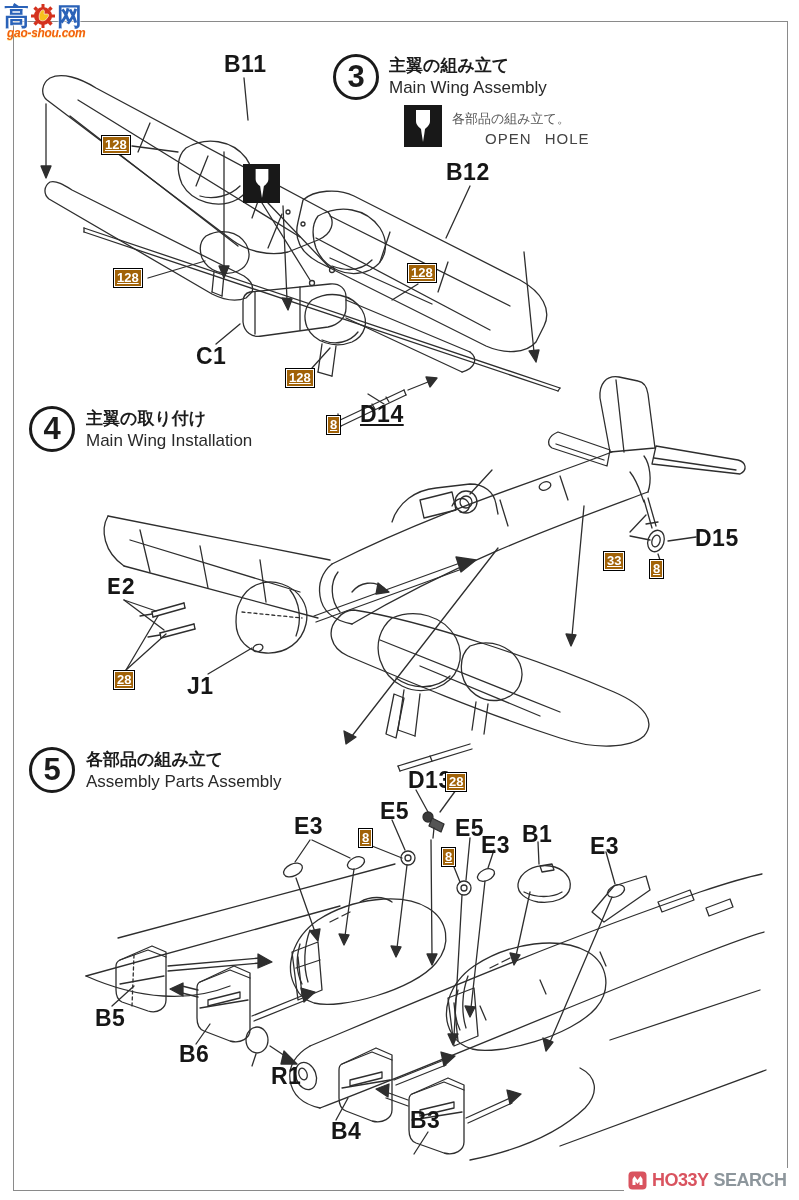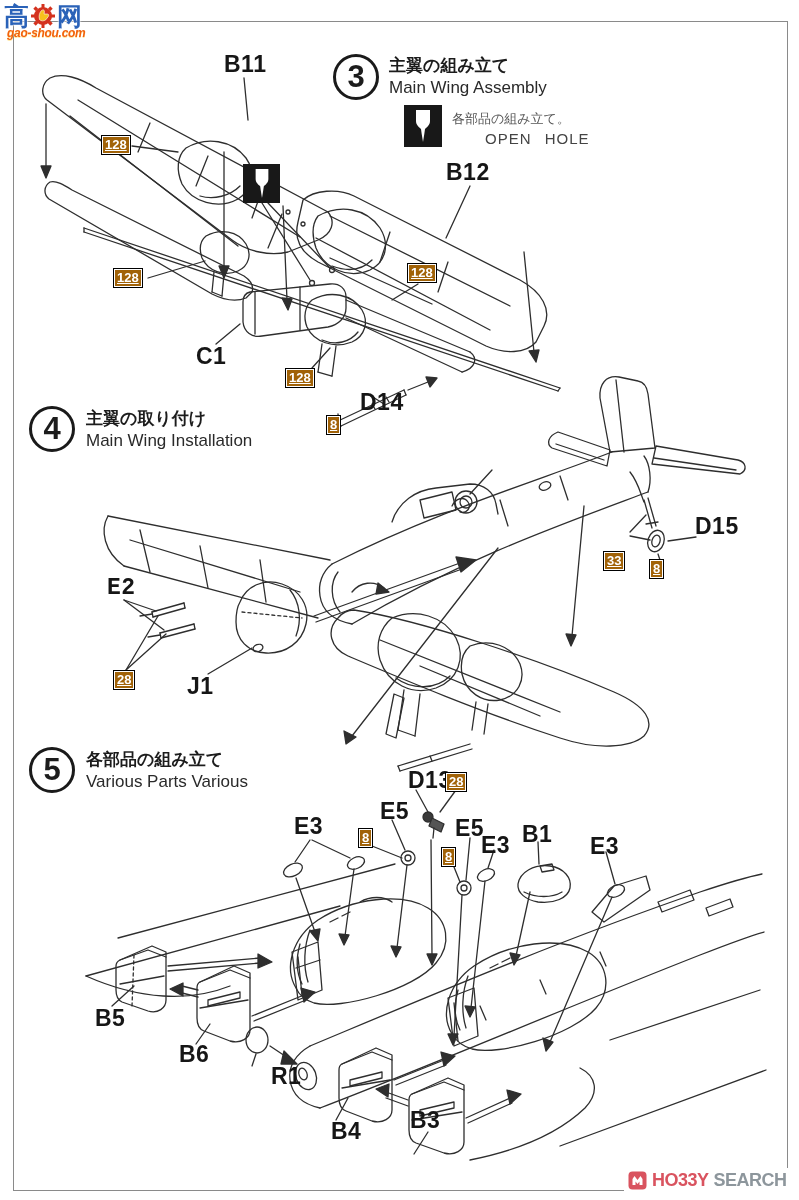--- a/index.html
+++ b/index.html
@@ -375,43 +375,43 @@
 <div class="step-circle" style="left:333px;top:54px;">3</div>
 <div class="step-ja" style="left:389px;top:56px;">主翼の組み立て</div>
 <div class="step-en" style="left:389px;top:78px;">Main Wing Assembly</div>
 
 <div class="step-circle" style="left:29px;top:406px;">4</div>
 <div class="step-ja" style="left:86px;top:409px;">主翼の取り付け</div>
 <div class="step-en" style="left:86px;top:431px;">Main Wing Installation</div>
 
 <div class="step-circle" style="left:29px;top:747px;">5</div>
 <div class="step-ja" style="left:86px;top:750px;">各部品の組み立て</div>
-<div class="step-en" style="left:86px;top:772px;">Various Parts Various</div>
+<div class="step-en" style="left:86px;top:772px;">Assembly Parts Assembly</div>
 
 <div class="holebox" style="left:404px;top:105px;width:38px;height:42px;">
   <svg width="22" height="34" viewBox="0 0 22 34">
     <path d="M4,1 L18,1 L18,12 C18,16 15,18 13,20 L12.3,25 L11,33 L9.7,25 L9,20 C7,18 4,16 4,12 Z" fill="#ffffff"></path>
   </svg>
 </div>
 <div class="hole-ja" style="left:452px;top:111px;">各部品の組み立て。</div>
 <div class="hole-en" style="left:452px;top:130px;margin-left:33px;">OPEN HOLE</div>
 
 <div class="holebox" style="left:243px;top:164px;width:37px;height:39px;">
   <svg width="20" height="31" viewBox="0 0 22 34">
     <path d="M4,1 L18,1 L18,12 C18,16 15,18 13,20 L12.3,25 L11,33 L9.7,25 L9,20 C7,18 4,16 4,12 Z" fill="#ffffff"></path>
   </svg>
 </div>
 
 <div class="plabel" style="left:224px;top:52px;">B11</div>
 <div class="plabel" style="left:446px;top:160px;">B12</div>
 <div class="plabel" style="left:196px;top:344px;">C1</div>
-<div class="plabel" style="left:360px;top:390px;">D14</div>
+<div class="plabel" style="left:360px;top:402px;text-decoration:underline;">D14</div>
 <div class="plabel" style="left:107px;top:576px;font-family:Liberation Mono, monospace;">E2</div>
 <div class="plabel" style="left:187px;top:674px;">J1</div>
-<div class="plabel" style="left:695px;top:514px;text-align:center;">D15</div>
+<div class="plabel" style="left:695px;top:526px;text-align:center;">D15</div>
 <div class="plabel" style="left:294px;top:814px;">E3</div>
 <div class="plabel" style="left:380px;top:799px;">E5</div>
 <div class="plabel" style="left:387px;top:768px;margin-left:21px;">D13</div>
 <div class="plabel" style="left:455px;top:816px;">E5</div>
 <div class="plabel" style="left:481px;top:833px;">E3</div>
 <div class="plabel" style="left:522px;top:822px;">B1</div>
 <div class="plabel" style="left:590px;top:834px;">E3</div>
 <div class="plabel" style="left:95px;top:1006px;">B5</div>
 <div class="plabel" style="left:179px;top:1042px;">B6</div>
 <div class="plabel" style="left:235px;top:1064px;margin-left:36px;">R1</div>

